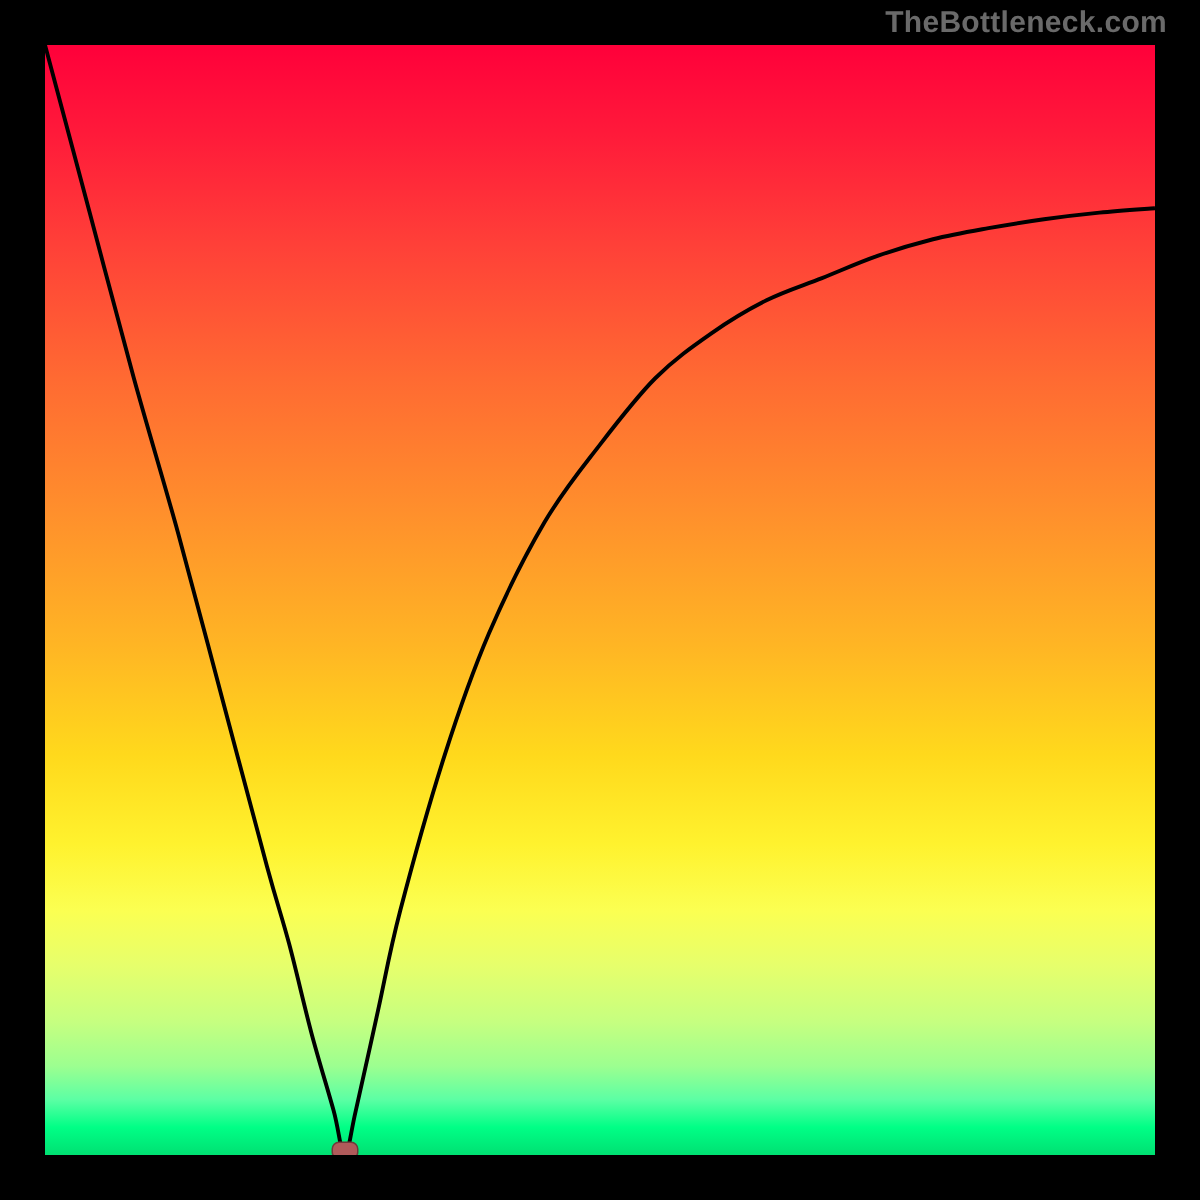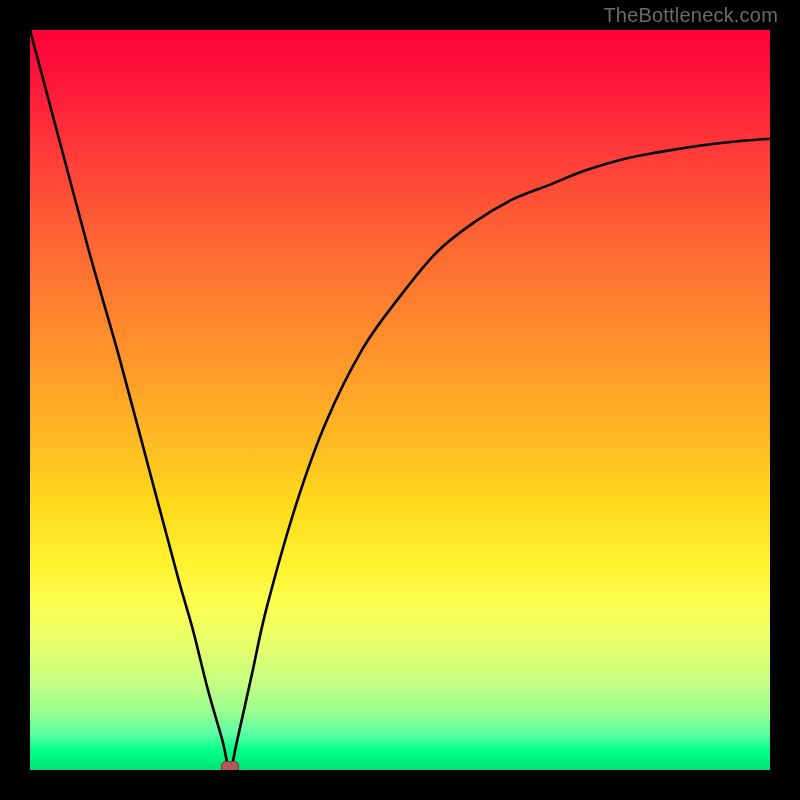--- a/index.html
+++ b/index.html
@@ -52,21 +52,21 @@
     inset: 0;
     width: 100%;
     height: 100%;
     display: block;
   }
   .watermark {
     position: absolute;
     top: 4px;
     right: 22px;
     font-size: 20px;
-    font-weight: 400;
+    font-weight: 700;
     color: #6a6a6a;
     letter-spacing: 0.2px;
   }
   .minpoint {
     position: absolute;
     width: 16px;
     height: 10px;
     border-radius: 5px / 5px;
     background: #b05a5a;
     border: 1px solid #6e3a3a;

